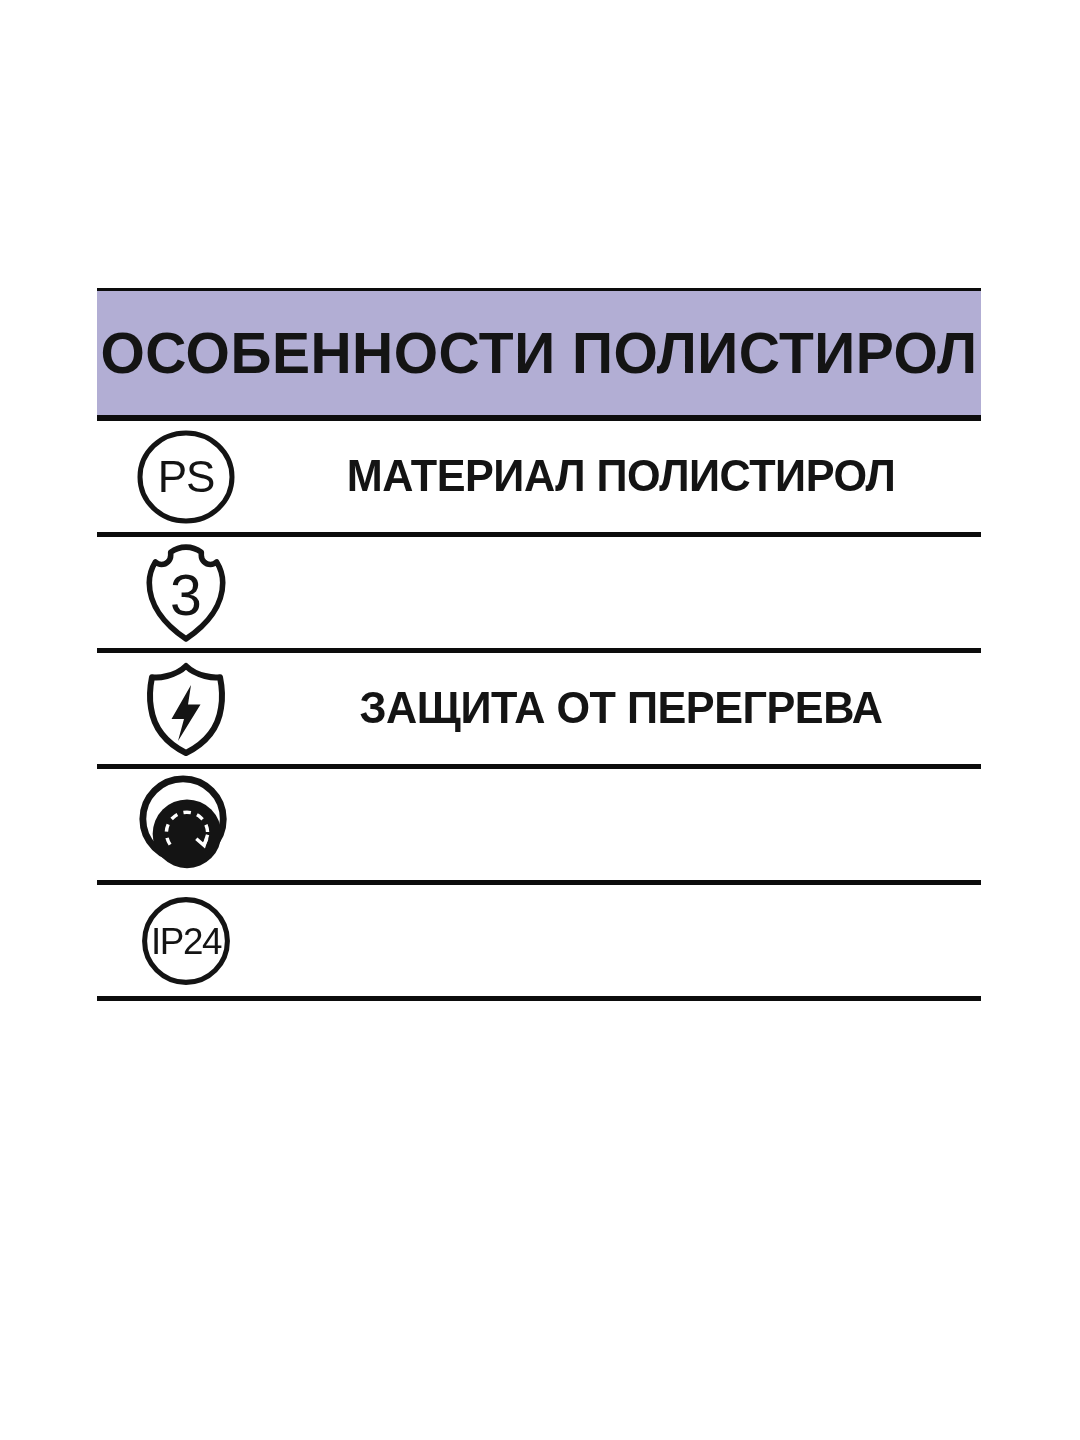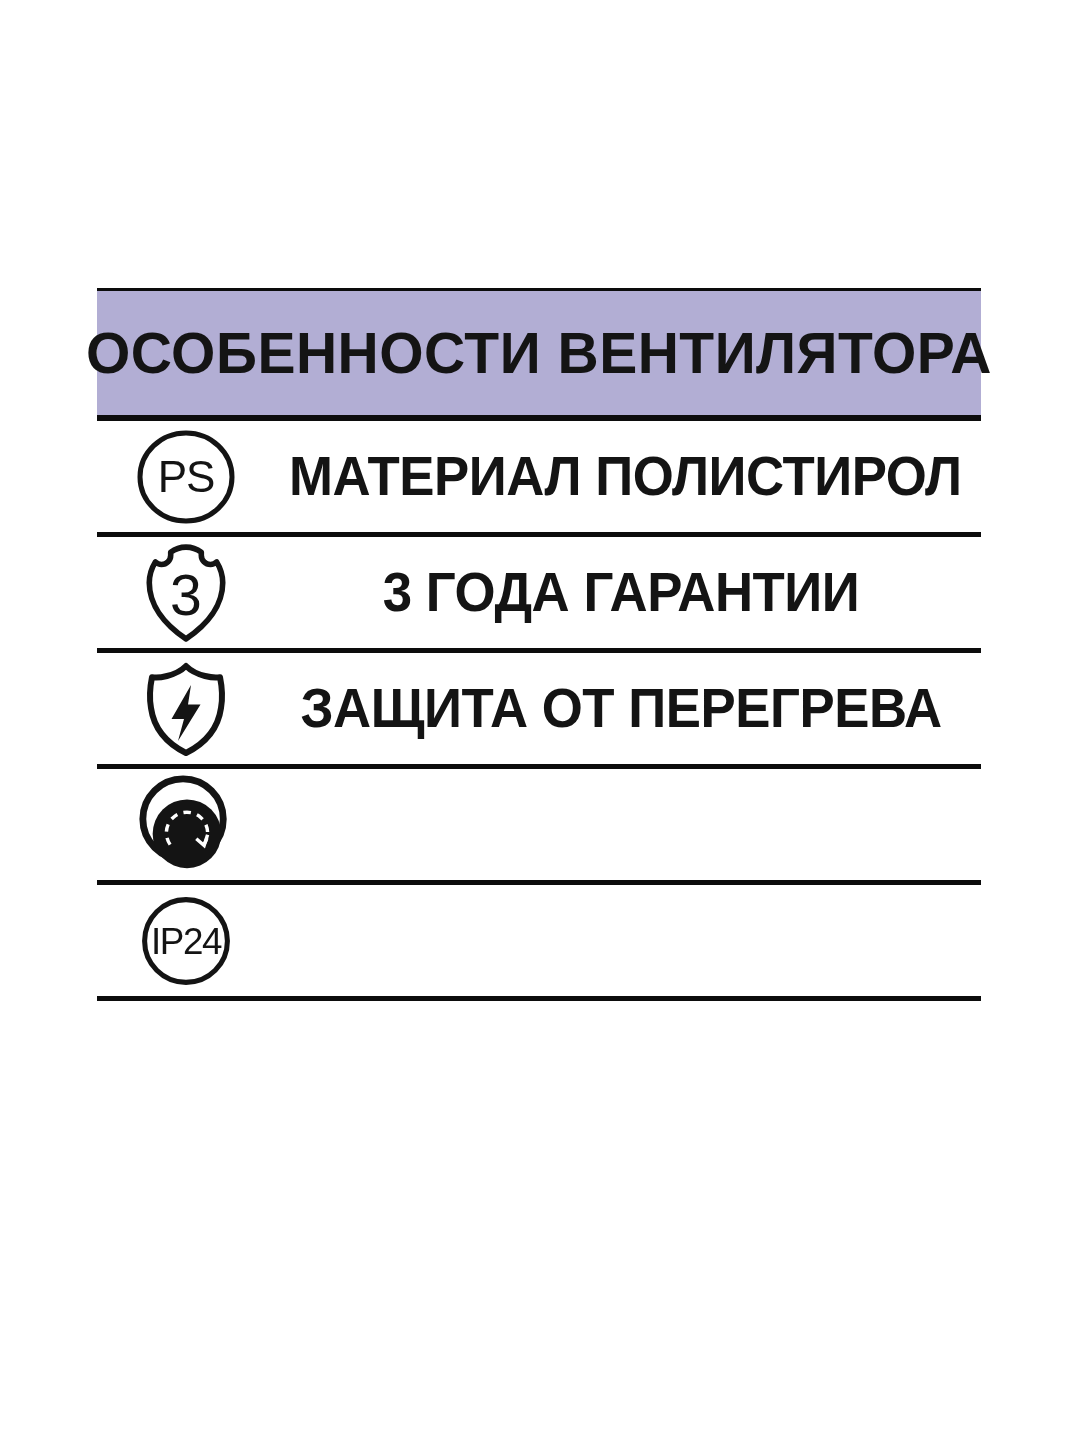--- a/index.html
+++ b/index.html
@@ -37,21 +37,21 @@
     align-items:center;
   }
   .icon-cell {
     flex:0 0 178px;
     display:flex; align-items:center; justify-content:center;
   }
   .text-cell {
     flex:1;
     text-align:center;
     font-weight:bold;
-    font-size:55px;
+    font-size:45px;
     line-height:1.12;
     color:#141414;
     letter-spacing:-0.5px;
     padding-right:14px;
   }
   .text-cell span { display:block; transform:scaleX(0.96); transform-origin:center; white-space:nowrap; }
   svg { display:block; }
   .ln { fill:none; stroke:#141414; }
   .badge-txt {
     font-family:"Liberation Sans", sans-serif;
@@ -61,21 +61,21 @@
 </style>
 </head>
 <body>
 
 <div class="canvas">
   <div class="panel">
 
     <div class="top-rule"></div>
 
     <div class="header" style="background: rgb(178, 174, 212); border-bottom-color: rgb(12, 12, 12);">
-      <h1 style="color: rgb(20, 20, 20);">ОСОБЕННОСТИ ВЕНТИЛЯТОРА</h1>
+      <h1 style="color: rgb(20, 20, 20);">ОСОБЕННОСТИ ПОЛИСТИРОЛ</h1>
     </div>
 
     <div class="row">
       <div class="icon-cell">
         <svg width="100" height="96" viewBox="0 0 100 96">
           <ellipse class="ln" cx="50" cy="48" rx="46" ry="44" stroke-width="5"></ellipse>
           <text class="badge-txt" x="50" y="63" font-size="44" text-anchor="middle" letter-spacing="-1">PS</text>
         </svg>
       </div>
       <div class="text-cell">
@@ -85,24 +85,20 @@
     </div>
 
     <div class="row">
       <div class="icon-cell">
         <svg width="106" height="102" viewBox="0 0 100 100">
           <path class="ln" stroke-width="5.5" stroke-linejoin="round" d="M50,5 C44,5 39,7 35,10 C35,11 35,12 35,13 C35,18 31,22 26,22 C24,22 21.5,21 20,19.5
                    C16,26 14,33 14,40 C14,62 29,81 50,95 C71,81 86,62 86,40 C86,33 84,26 80,19.5
                    C78.5,21 76,22 74,22 C69,22 65,18 65,13 C65,12 65,11 65,10 C61,7 56,5 50,5 Z"></path>
           <text class="badge-txt" x="50" y="72" font-size="56" text-anchor="middle">3</text>
         </svg>
-      </div>
-      <div class="text-cell">
-        <span>3 ГОДА ГАРАНТИИ</span>
-        <span></span>
       </div>
     </div>
 
     <div class="row">
       <div class="icon-cell">
         <svg width="100" height="106" viewBox="0 0 100 100">
           <path class="ln" stroke-width="6" stroke-linejoin="round" d="M50,7 C46,11 39,15 31,17 C26,18.3 20,19 16,18.2
                    C14,28 13,38 15,49 C18,70 32,85 50,94
                    C68,85 82,70 85,49 C87,38 86,28 84,18.2
                    C80,19 74,18.3 69,17 C61,15 54,11 50,7 Z"></path>

